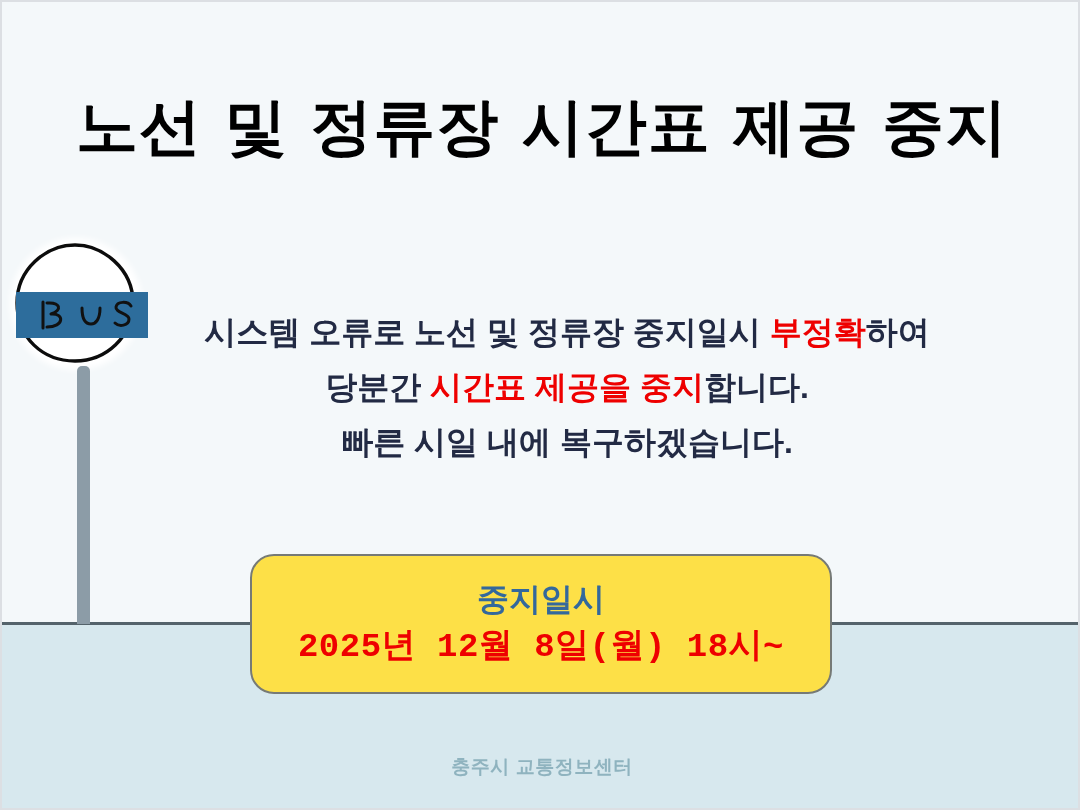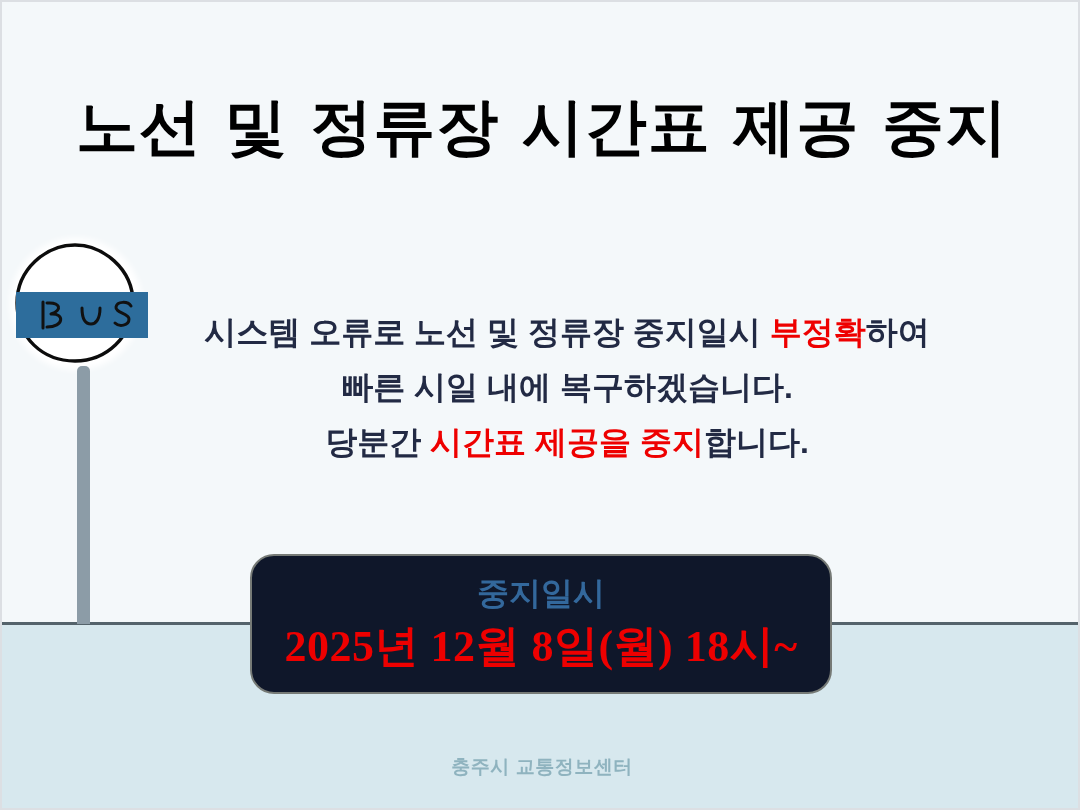--- a/index.html
+++ b/index.html
@@ -149,39 +149,39 @@
   
   .notice-box {
     position: absolute;
     left: 248px;
     top: 552px;
     width: 582px;
     height: 140px;
     box-sizing: border-box;
     border: 2px solid #767a76;
     border-radius: 24px;
-    background: #0f172a;
+    background: #fde047;
     display: flex;
     flex-direction: column;
     align-items: center;
     justify-content: center;
     gap: 8px;
   }
   .notice-title {
     font-family: "Liberation Sans", "DejaVu Sans", sans-serif;
     font-weight: 700;
     font-size: 32px;
     line-height: 1.2;
     color: #33689c;
     white-space: nowrap;
   }
   .notice-date {
-    font-family: Liberation Serif, serif;
-    font-weight: 700;
-    font-size: 44px;
+    font-family: Liberation Mono, monospace;
+    font-weight: 700;
+    font-size: 34px;
     line-height: 1.2;
     color: #ee0000;
     letter-spacing: 0.5px;
     white-space: nowrap;
   }
 
   
   .footer-credit {
     position: absolute;
     left: 0;
@@ -222,22 +222,22 @@
         </g>
       </svg>
     </div>
     <div class="sign-pole"></div>
   </div>
 
   <div class="headline">노선 및 정류장 시간표 제공 중지</div>
 
   <div class="body-copy">
     <div><span>시스템 오류로 노선 및 정류장 중지일시 </span><span class="em-red">부정확</span><span>하여</span></div>
+    <div><span>당분간 </span><span class="em-red">시간표 제공을 중지</span><span>합니다.</span></div>
     <div><span>빠른 시일 내에 복구하겠습니다.</span></div>
-    <div><span>당분간 </span><span class="em-red">시간표 제공을 중지</span><span>합니다.</span></div>
   </div>
 
   <div class="notice-box">
     <div class="notice-title">중지일시</div>
     <div class="notice-date">2025년 12월 8일(월) 18시~</div>
   </div>
 
   <div class="footer-credit">충주시 교통정보센터</div>
 
 </div>

